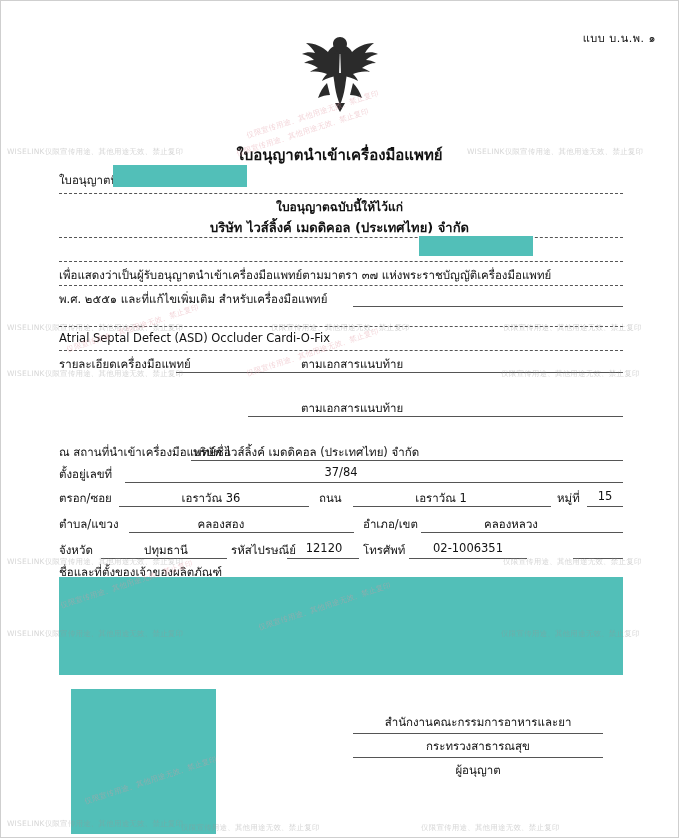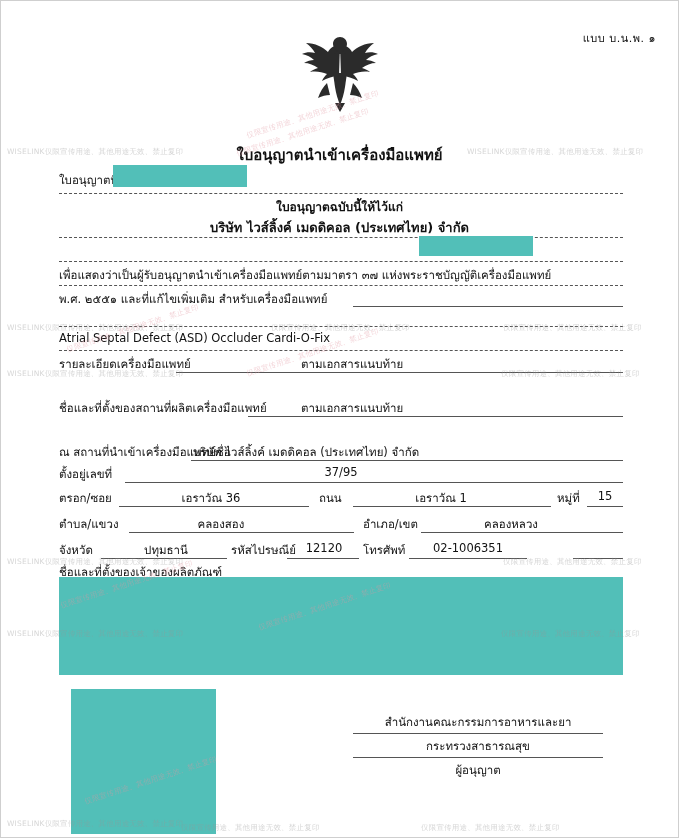--- a/index.html
+++ b/index.html
@@ -177,30 +177,29 @@
   <div class="solidline" style="left:352px; top:305px; width:270px;"></div>
 
   <div class="dashline" style="left:58px; top:325px; width:564px;"></div>
   <div class="txt" style="left:58px; top:330px;">Atrial Septal Defect (ASD) Occluder Cardi-O-Fix</div>
   <div class="dashline" style="left:58px; top:349px; width:564px;"></div>
 
   <div class="txt" style="left:58px; top:354px;">รายละเอียดเครื่องมือแพทย์</div>
   <div class="txt bold" style="left:300px; top:354px;">ตามเอกสารแนบท้าย</div>
   <div class="solidline" style="left:175px; top:371px; width:447px;"></div>
 
-  <div class="txt" style="left:58px; top:398px;">ชื่อและที่ตั้งของสถานที่ผลิตเครื่องมือแพทย์</div>
   <div class="txt bold" style="left:300px; top:398px;">ตามเอกสารแนบท้าย</div>
   <div class="solidline" style="left:247px; top:415px; width:375px;"></div>
 
   <div class="txt" style="left:58px; top:442px;">ณ สถานที่นำเข้าเครื่องมือแพทย์ชื่อ</div>
   <div class="txt bold" style="left:192px; top:442px;">บริษัท ไวส์ลิ้งค์ เมดดิคอล (ประเทศไทย) จำกัด</div>
   <div class="solidline" style="left:190px; top:459px; width:432px;"></div>
 
   <div class="txt" style="left:58px; top:464px;">ตั้งอยู่เลขที่</div>
-  <div class="txt bold c" style="left:290px; top:464px; width:100px;">37/95</div>
+  <div class="txt bold c" style="left:290px; top:464px; width:100px;">37/84</div>
   <div class="solidline" style="left:124px; top:481px; width:498px;"></div>
 
   <div class="txt" style="left:58px; top:488px;">ตรอก/ซอย</div>
   <div class="txt bold c" style="left:140px; top:488px; width:140px;">เอราวัณ 36</div>
   <div class="solidline" style="left:118px; top:505px; width:190px;"></div>
 
   <div class="txt" style="left:318px; top:488px;">ถนน</div>
   <div class="txt bold c" style="left:370px; top:488px; width:140px;">เอราวัณ 1</div>
   <div class="solidline" style="left:352px; top:505px; width:198px;"></div>
 

